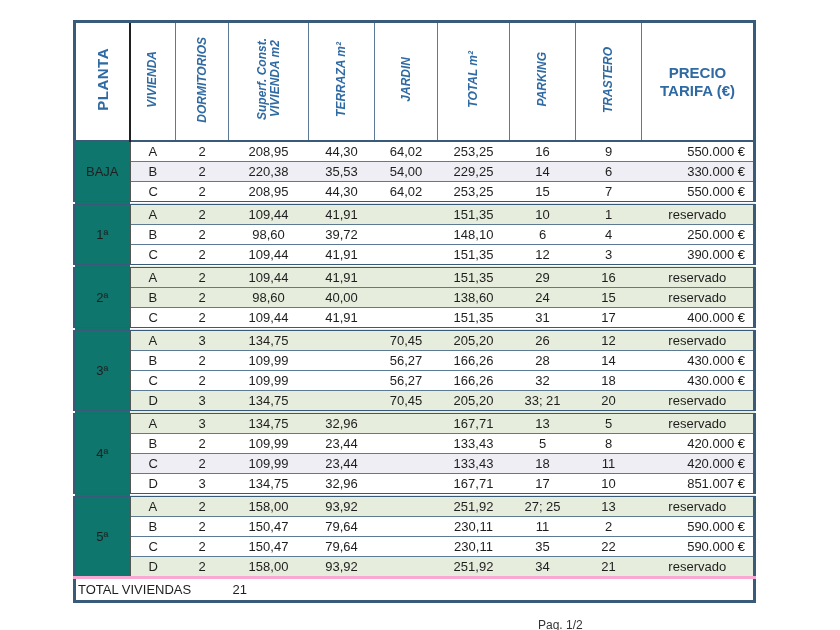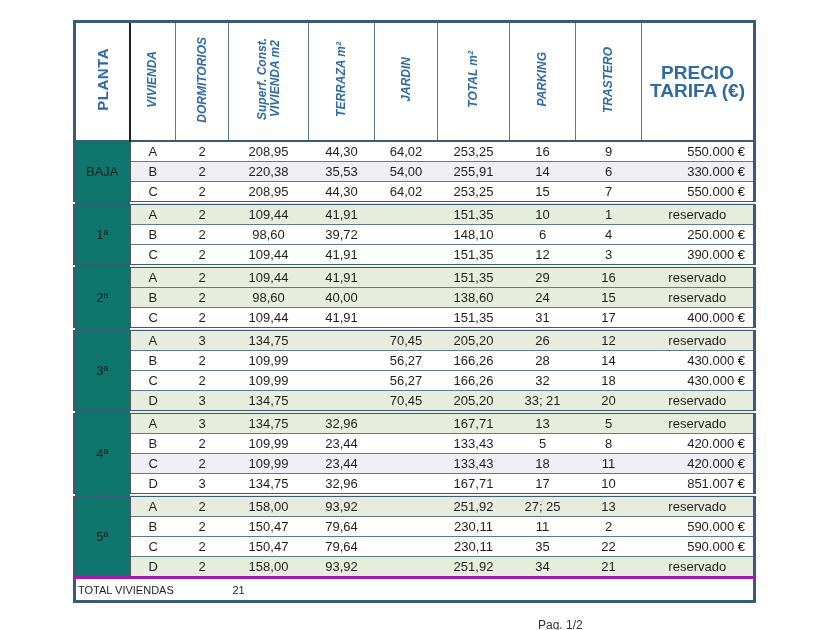--- a/index.html
+++ b/index.html
@@ -4,32 +4,32 @@
 <style>
   html, body { margin:0; padding:0; background:#ffffff; }
   body { width:840px; height:630px; position:relative; overflow:hidden; font-family:"Liberation Sans", sans-serif; }
   .sheet { position:absolute; left:73px; top:20px; width:680px; }
   table.price { border-collapse:collapse; width:680px; table-layout:fixed; border:3px solid #3a5a7a; }
   table.price td, table.price th { padding:0; }
   .hdr th { height:117px; border:1px solid #5d7a95; vertical-align:middle; background:#ffffff; }
   .hdr th.planta { border-right:2px solid #202020; }
   .vt { writing-mode:vertical-rl; transform:rotate(180deg); display:inline-block; color:#2f6aa3; font-style:italic; font-size:12px; line-height:13px; text-align:center; }
   .vt.big { font-style:normal; font-weight:bold; font-size:15px; letter-spacing:0.5px; }
-  .precio-h { color:#2f6aa3; font-weight:bold; font-size:19px; line-height:18px; text-align:center; }
+  .precio-h { color:#2f6aa3; font-weight:bold; font-size:15px; line-height:18px; text-align:center; }
   tbody.grp tr td { height:19px; font-family:"Liberation Sans", sans-serif; font-size:13px; color:#1e1e1e; border-bottom:1px solid #5d7a95; text-align:center; }
   tbody.grp tr.r-green td.v { background:#e6eddc; }
   tbody.grp tr.r-grey td.v { background:#eeeef4; }
   tbody.grp tr.r-white td.v { background:#ffffff; }
   td.planta-cell { background:#0f766e; border-right:2px solid #555 !important; border-bottom:none; font-size:13px; color:#1e1e1e; text-align:center; vertical-align:middle; }
   tbody.grp { border-top:4px double #3a5a7a; }
   tbody.grp:first-of-type { border-top:2px solid #3a5a7a; }
   td.price-cell { text-align:right !important; padding-right:8px !important; }
   td.price-cell.res { text-align:center !important; padding-right:0 !important;margin-top:8px; }
   td.left-a { text-align:left !important; padding-left:18px !important; }
-  tr.total td { height:21px; font-size:11px; color:#1e1e1e; border-top:3px solid #a21caf; }
+  tr.total td { height:21px; font-size:13px; color:#1e1e1e; border-top:3px solid #f9a8d4; }
   .footer { position:absolute; left:538px; top:618px; font-size:12px; color:#333; }
 </style>
 </head>
 <body>
 
 <div class="sheet">
   <table class="price">
     <colgroup>
       <col style="width:55px">
         <col style="width:46px">
@@ -70,21 +70,21 @@
           <td class="v">16</td>
           <td class="v">9</td>
           <td class="v price-cell">550.000 €</td>
         </tr>
         <tr class="r-grey">
           <td class="v left-a">B</td>
           <td class="v">2</td>
           <td class="v">220,38</td>
           <td class="v">35,53</td>
           <td class="v">54,00</td>
-          <td class="v">255,91</td>
+          <td class="v">229,25</td>
           <td class="v">14</td>
           <td class="v">6</td>
           <td class="v price-cell">330.000 €</td>
         </tr>
         <tr class="r-white">
           <td class="v left-a">C</td>
           <td class="v">2</td>
           <td class="v">208,95</td>
           <td class="v">44,30</td>
           <td class="v">64,02</td>

